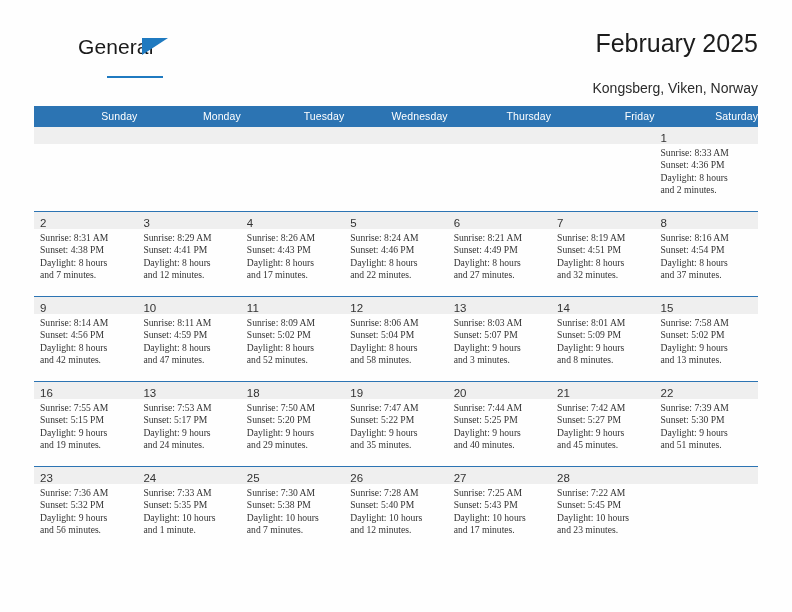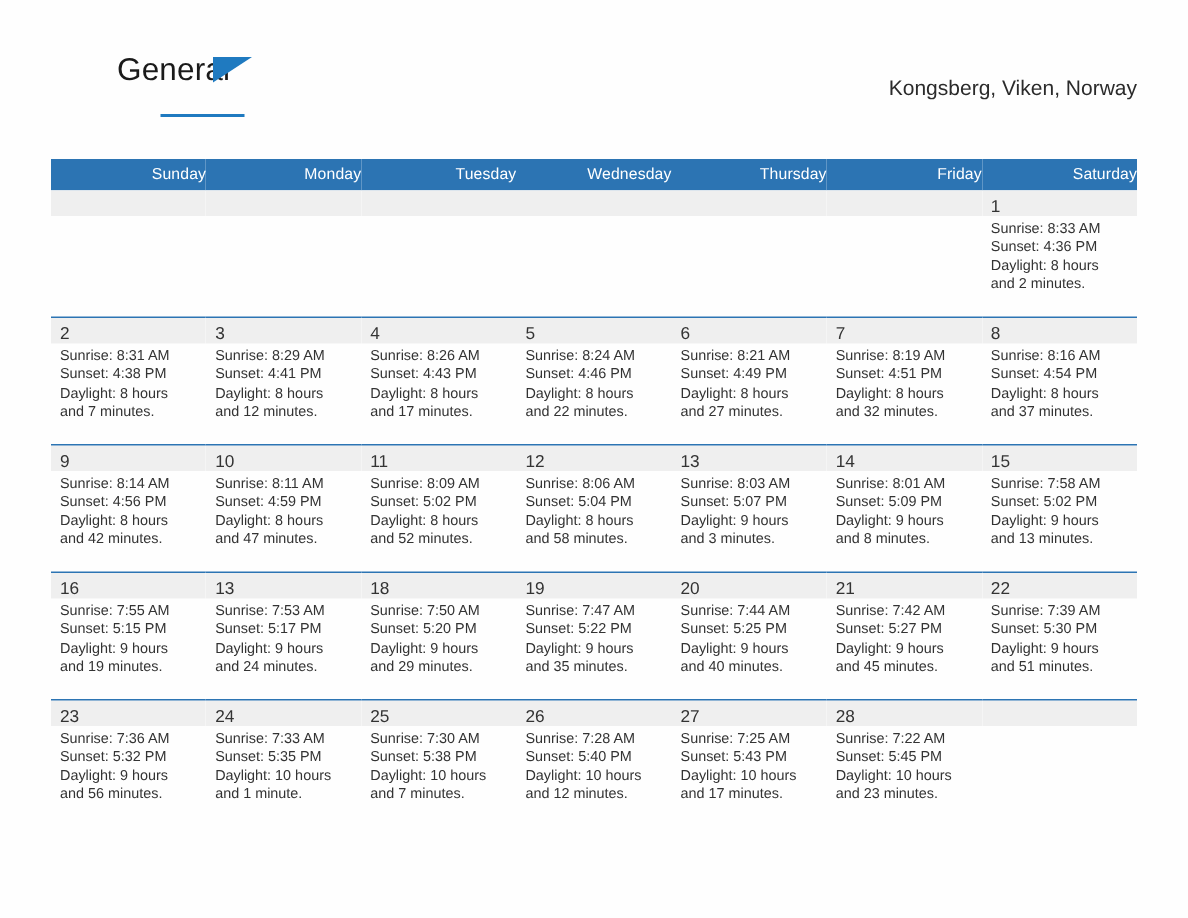--- a/index.html
+++ b/index.html
@@ -137,39 +137,41 @@
     line-height: 16px;
   }
   .daycell.empty .daynum-band {
     background: #efefef;
   }
   .details {
     padding: 3px 5px 0 6px;
     font-size: 9.6px;
     line-height: 12.3px;
     color: #333333;
+    font-family: Liberation Serif, serif;
   }
   .details div {
     white-space: nowrap;
   }
 </style>
 </head>
 <body>
 
 <div class="page">
 
   <div class="top-header">
 
     <div class="logo">
       <span class="logo-general">General</span>
       <span class="logo-flag"></span>
       <span class="logo-underline"></span>
     </div>
 
     <div class="title-block">
+      <div class="cal-title">February 2025</div>
       <div class="cal-subtitle">Kongsberg, Viken, Norway</div>
     </div>
 
   </div>
 
   <table class="calendar">
     <thead>
       <tr>
         <th>Sunday</th>
         <th>Monday</th>

